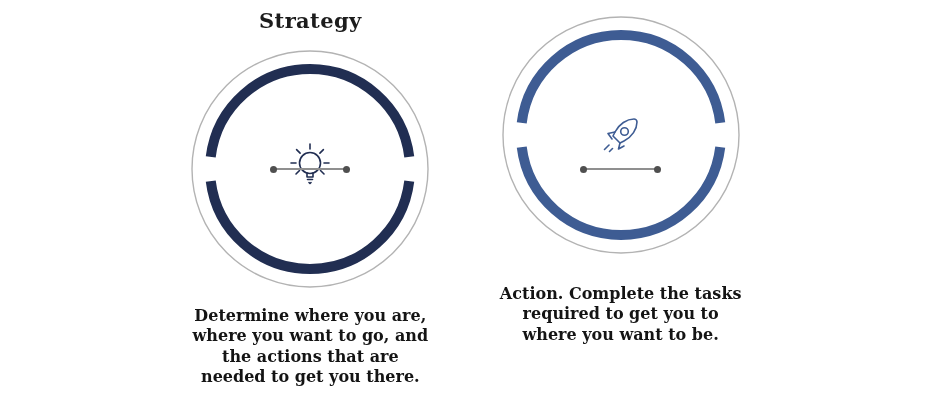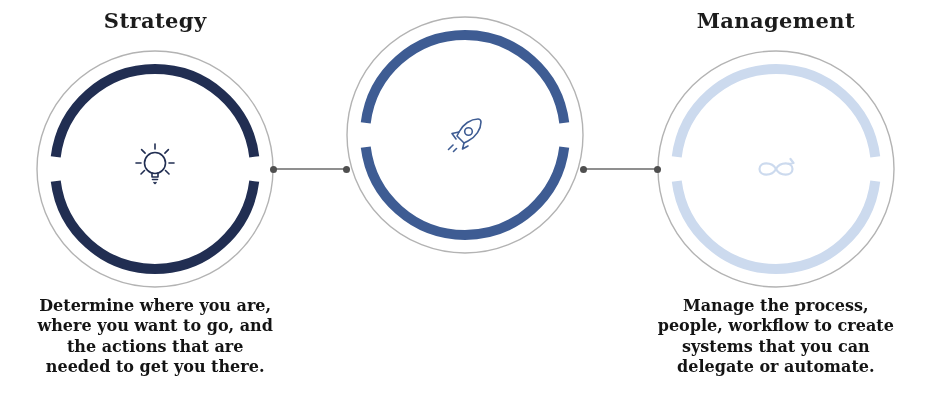--- a/index.html
+++ b/index.html
@@ -37,21 +37,21 @@
     color: #1c1c1c;
     text-align: center;
   }
   .ring {
     width: 250px;
     height: 250px;
     margin-top: 10px;
     display: block;
   }
   .col-desc {
-    margin-top: 2px;
+    margin-top: 12px;
     width: 238px;
     text-align: center;
     font-size: 16px;
     font-weight: 700;
     line-height: 1.28;
     color: #141414;
   }
   .col-desc.mid {
     margin-top: 24px;
     width: 244px;
@@ -115,37 +115,23 @@
           <g transform="translate(95,95)" stroke-width="1.6">
             <path d="M43 14 C 36 14 28 19 24 27 L22 31 L29 38 L33 36 C 41 32 46 24 46 17 C 46 15.5 44.5 14 43 14 Z"></path>
             <circle cx="33.5" cy="26.5" r="3.8"></circle>
             <path d="M24 27 L17 28.5 L21 34"></path>
             <path d="M29 38 L27.5 44 L33 41"></path>
             <path d="M18 40 L13.5 44.5"></path>
             <path d="M21.5 43.5 L18.5 46.5"></path>
           </g>
         </g>
       </svg>
+      <div class="col-desc mid">Action.  Complete the tasks required to get you to where you want to be.</div>
     </div>
 
-    <div class="col">
-      <div class="col-title">Management</div>
-      <svg class="ring" viewBox="0 0 250 250">
-        <circle cx="125" cy="125" r="118" fill="none" stroke-width="1.4" stroke="#b3b3b3"></circle>
-        <g fill="none" stroke-linecap="round" stroke-linejoin="round" stroke="#ccdaee">
-          <path d="M25.75 112.81 A100 100 0 0 1 224.25 112.81" stroke-width="10" stroke-linecap="butt"></path>
-          <path d="M25.75 137.19 A100 100 0 0 0 224.25 137.19" stroke-width="10" stroke-linecap="butt"></path>
-          <g transform="translate(95,95)" stroke-width="2.2">
-            <path d="M30 30 C 26 22.5, 13.5 22.5, 13.5 30 C 13.5 37.5, 26 37.5, 30 30 C 34 22.5, 46.5 22.5, 46.5 30 C 46.5 37.5, 34 37.5, 30 30"></path>
-            <path d="M44.5 20 L47.5 24 L42.5 24.8"></path>
-          </g>
-        </g>
-      </svg>
-      <div class="col-desc">Manage the process, people, workflow to create systems that you can delegate or automate.</div>
-    </div>
 
   </div>
 
   <div class="connector c1">
     <span class="dot left"></span>
     <span class="dot right"></span>
   </div>
   <div class="connector c2">
     <span class="dot left"></span>
     <span class="dot right"></span>

